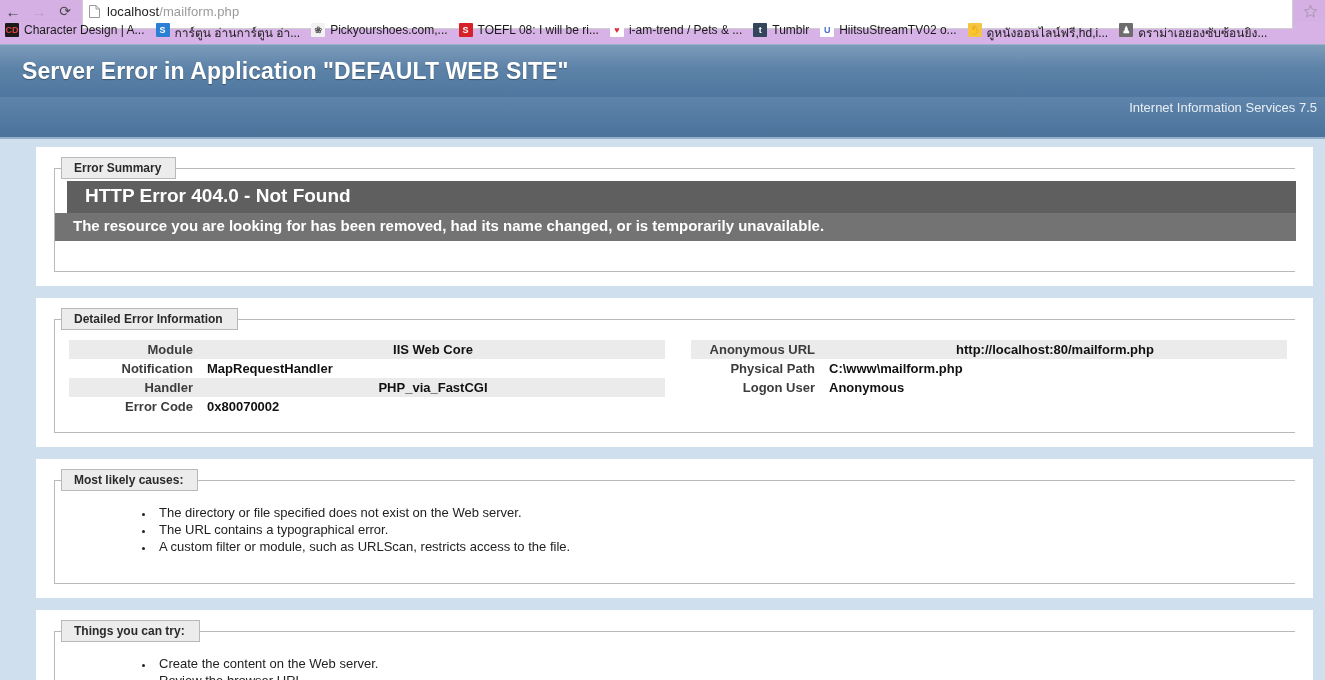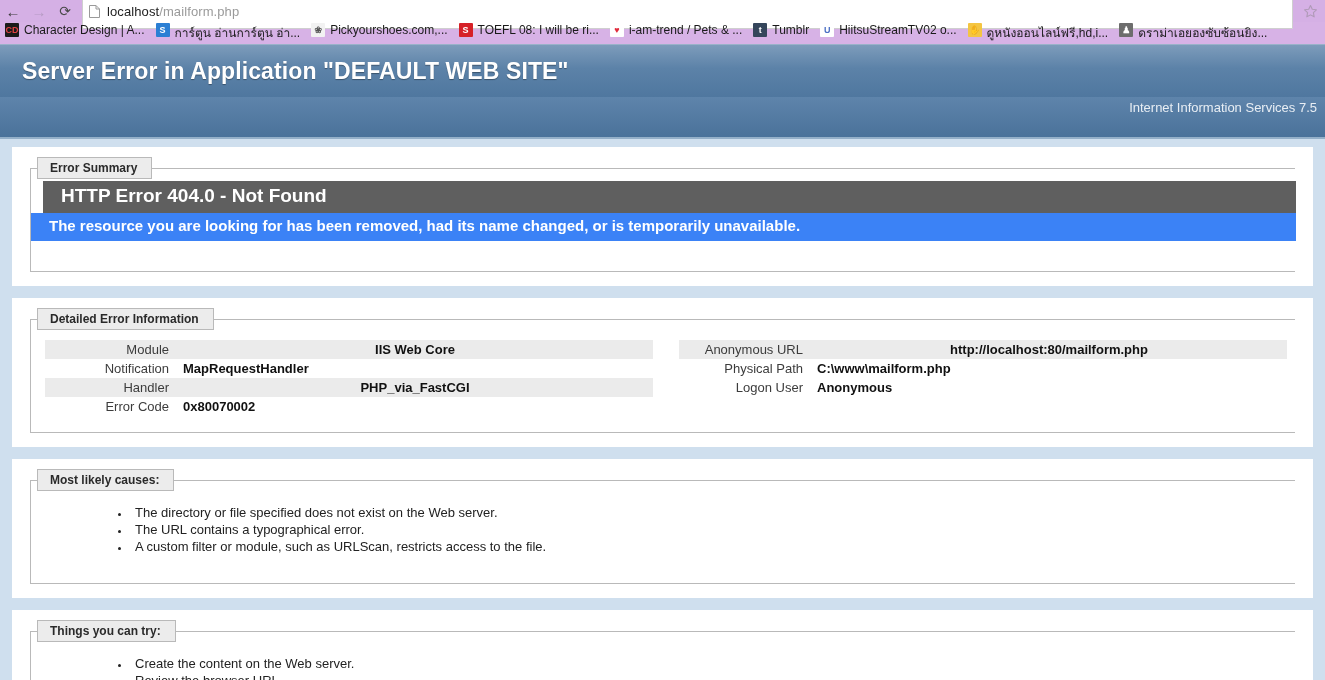--- a/index.html
+++ b/index.html
@@ -151,20 +151,21 @@
     padding: 0 8px 22px 0;
   }
 
   #iis-body {
     padding: 8px 12px 0 12px;
   }
   .panel {
     background: #ffffff;
     padding: 10px 18px 14px 18px;
     margin-bottom: 12px;
+    margin-left: 24px;
   }
   fieldset.box {
     border: 1px solid #b9b9b9;
     border-right: none;
     margin: 0;
     padding: 0 0 8px 0;
     position: relative;
   }
   fieldset.box > legend {
     background: #ececec;
@@ -185,21 +186,21 @@
   .err-h2 {
     background: #5f5f5f;
     color: #ffffff;
     font-size: 19px;
     font-weight: bold;
     padding: 5px 0 6px 18px;
     margin: 0 -1px 0 12px;
     line-height: 1.1;
   }
   .err-h3 {
-    background: #3b82f6;
+    background: #737373;
     color: #ffffff;
     font-size: 15px;
     font-weight: bold;
     padding: 5px 0 7px 18px;
     margin: 0 -1px 0 0;
     line-height: 1.1;
   }
   .err-spacer {
     height: 14px;
     background: #ffffff;
@@ -214,21 +215,21 @@
   }
   .detail-col { flex: 1; }
   table.detail-table {
     width: 100%;
     border-collapse: collapse;
     font-size: 13px;
   }
   table.detail-table tr.alt td { background: #ebebeb; text-align: center; }
   table.detail-table th {
     text-align: right;
-    font-weight: normal;
+    font-weight: bold;
     color: #3c3c3c;
     padding: 2px 8px 2px 4px;
     width: 120px;
     white-space: nowrap;
     background: inherit;
   }
   table.detail-table tr.alt th { background: #ebebeb; }
   table.detail-table td {
     text-align: left;
     font-weight: bold;

